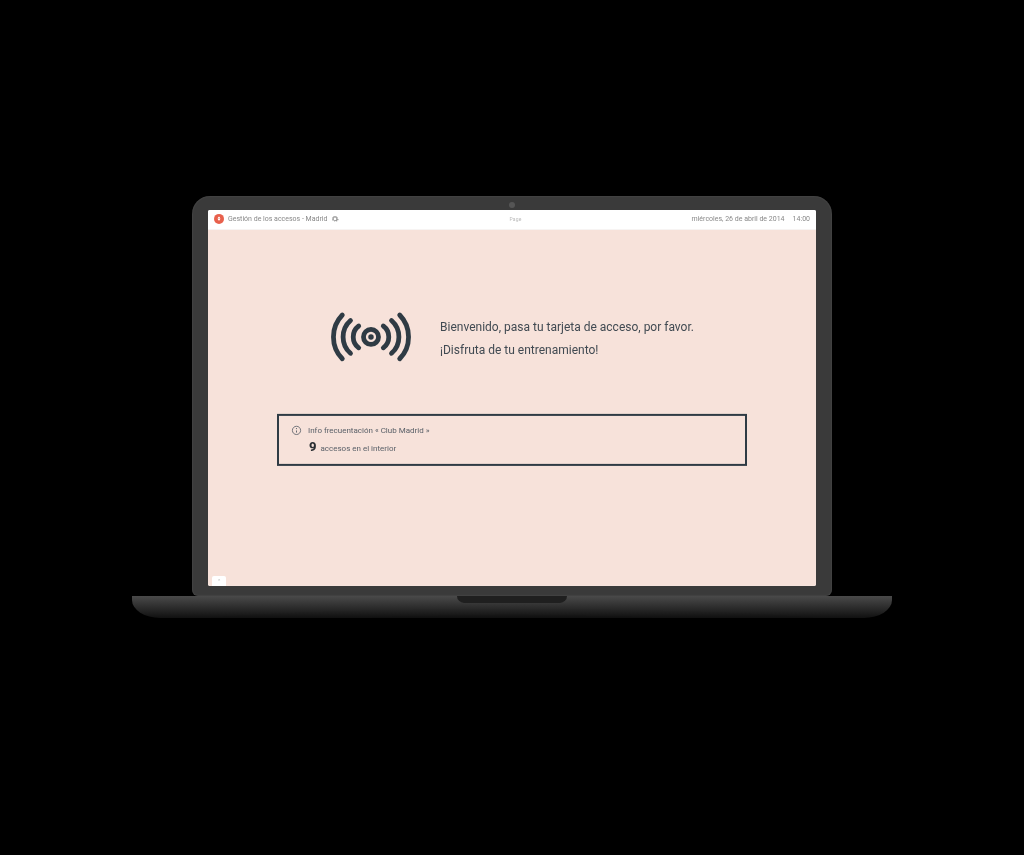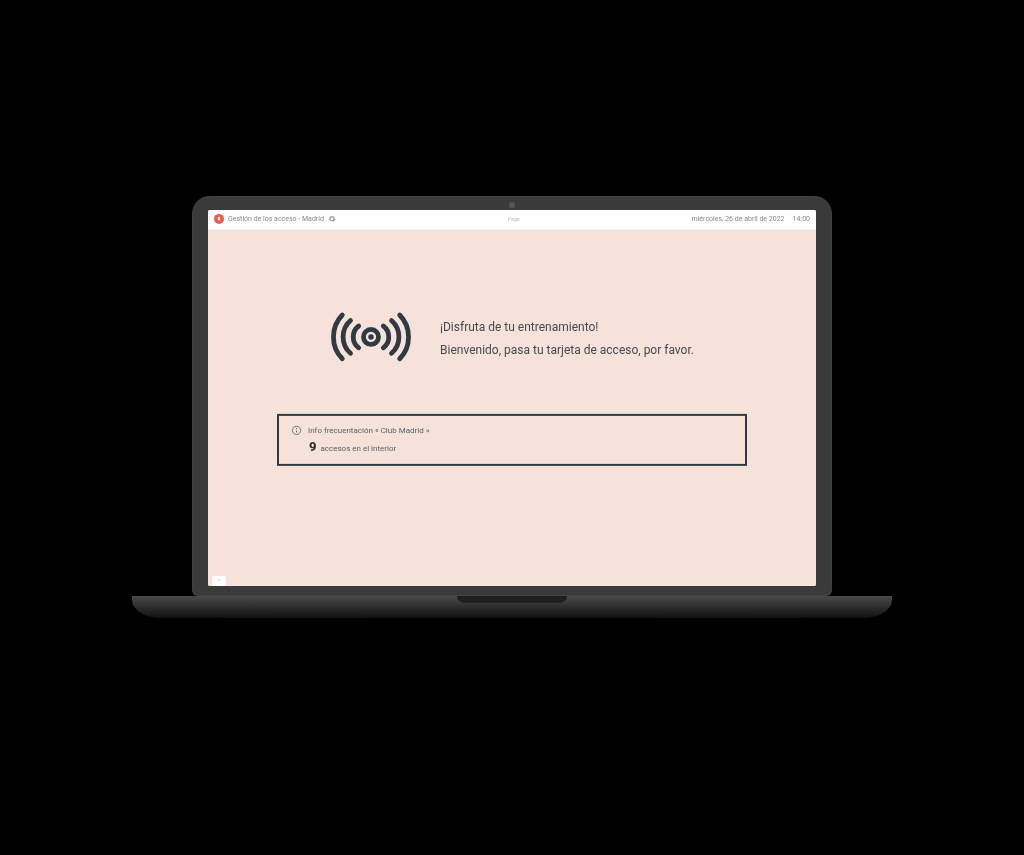--- a/index.html
+++ b/index.html
@@ -201,30 +201,30 @@
   <div class="laptop-screen-outer">
     <div class="laptop-screen">
 
       <div class="topbar">
         <div class="topbar-left">
           <span class="brand-circle">
             <svg width="6" height="6" viewBox="0 0 24 24">
               <path fill="#fff" d="M12 2c3 2 5 5 5 9 0 2-1 4-2 5l-3 3-3-3c-1-1-2-3-2-5 0-4 2-7 5-9zm0 6a2 2 0 100 4 2 2 0 000-4z"></path>
             </svg>
           </span>
-          <span class="topbar-title">Gestión de los acceso - Madrid</span>
+          <span class="topbar-title">Gestión de los accesos - Madrid</span>
           <span class="gear-btn">
             <svg width="8" height="8" viewBox="0 0 24 24">
               <path fill="#999" d="M12 8a4 4 0 100 8 4 4 0 000-8zm9 4l2 1-1 3-2-0.5a8 8 0 01-1.5 1.5l0.5 2-3 1-1-2a8 8 0 01-2 0l-1 2-3-1 0.5-2A8 8 0 016 16.5L4 17l-1-3 2-1a8 8 0 010-2l-2-1 1-3 2 0.5A8 8 0 017.5 6L7 4l3-1 1 2a8 8 0 012 0l1-2 3 1-0.5 2A8 8 0 0118 7.5l2-0.5 1 3-2 1a8 8 0 010 2z"></path>
             </svg>
           </span>
         </div>
         <div class="topbar-center">Page</div>
         <div class="topbar-right">
-          <span>miércoles, 26 de abril de 2022</span>
+          <span>miércoles, 26 de abril de 2014</span>
           <span>14:00</span>
         </div>
       </div>
 
       <div class="main-area">
 
         <div class="welcome-row">
           <span class="broadcast-icon">
             <svg width="82" height="58" viewBox="0 0 120 84">
               <g fill="none" stroke="#2f3b44" stroke-width="7" stroke-linecap="round">
@@ -236,22 +236,22 @@
                 <path d="M90 18 A 32 32 0 0 1 90 66"></path>
 
                 <path d="M42 26 A 20 20 0 0 0 42 58"></path>
                 <path d="M78 26 A 20 20 0 0 1 78 58"></path>
               </g>
               <circle cx="60" cy="42" r="11" fill="none" stroke="#2f3b44" stroke-width="7"></circle>
               <circle cx="60" cy="42" r="4" fill="#2f3b44"></circle>
             </svg>
           </span>
           <div class="welcome-text">
+            <p>Bienvenido, pasa tu tarjeta de acceso, por favor.</p>
             <p>¡Disfruta de tu entrenamiento!</p>
-            <p>Bienvenido, pasa tu tarjeta de acceso, por favor.</p>
           </div>
         </div>
 
         <div class="occupancy-box">
           <div class="occupancy-head">
             <svg width="11" height="11" viewBox="0 0 24 24">
               <circle cx="12" cy="12" r="9" fill="none" stroke="#5a6068" stroke-width="1.8"></circle>
               <circle cx="12" cy="8" r="1.3" fill="#5a6068"></circle>
               <rect x="11" y="11" width="2" height="6" rx="1" fill="#5a6068"></rect>
             </svg>

